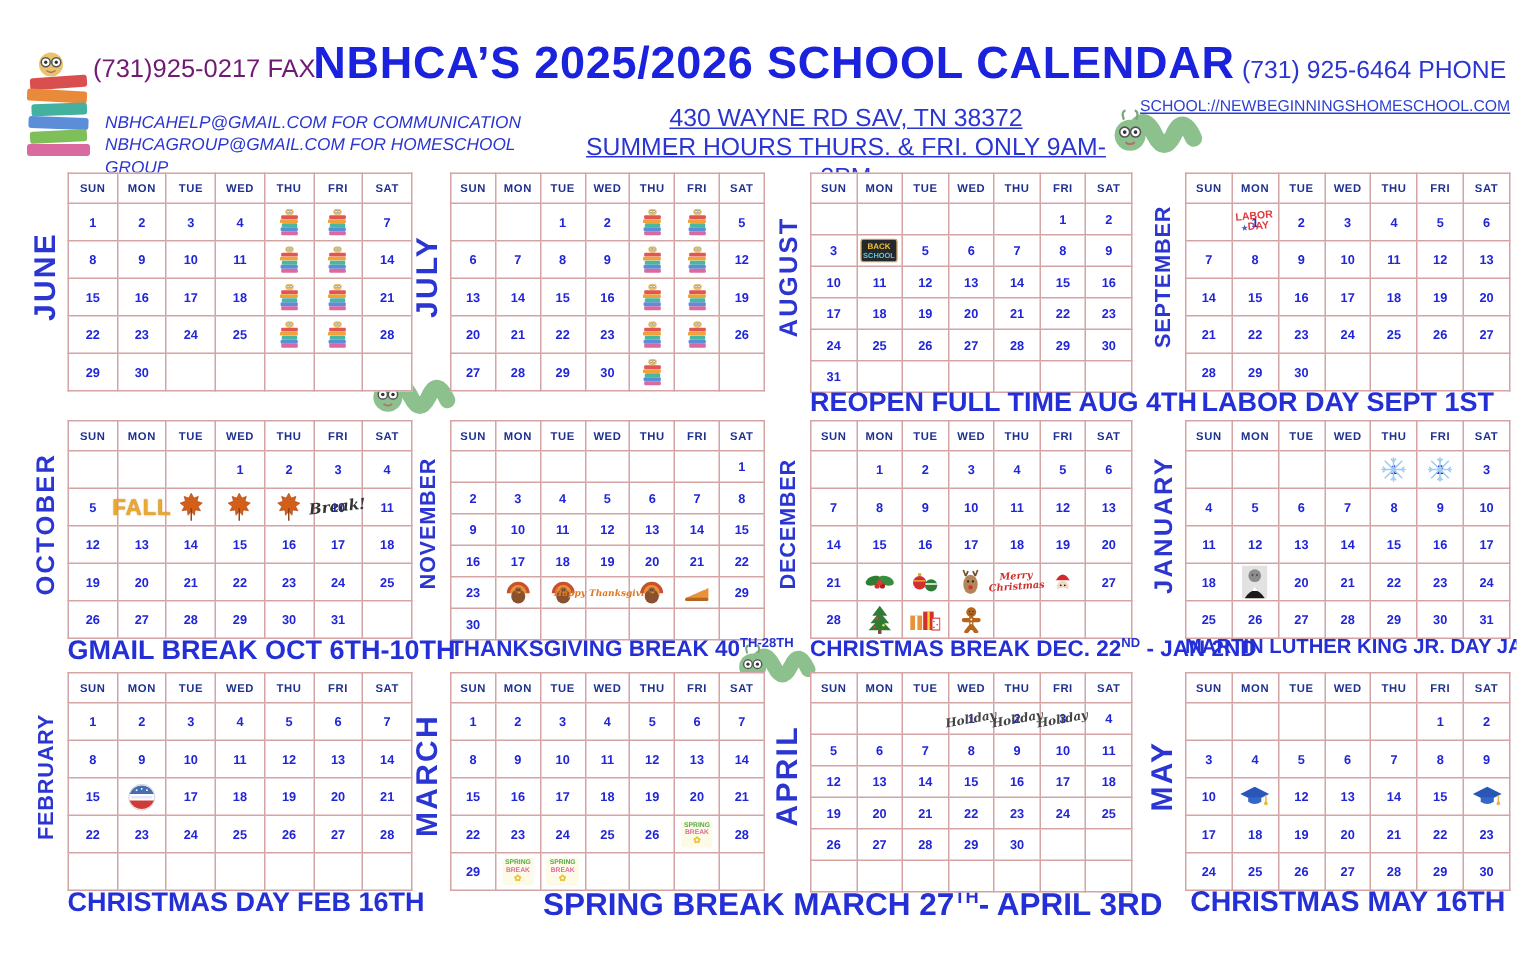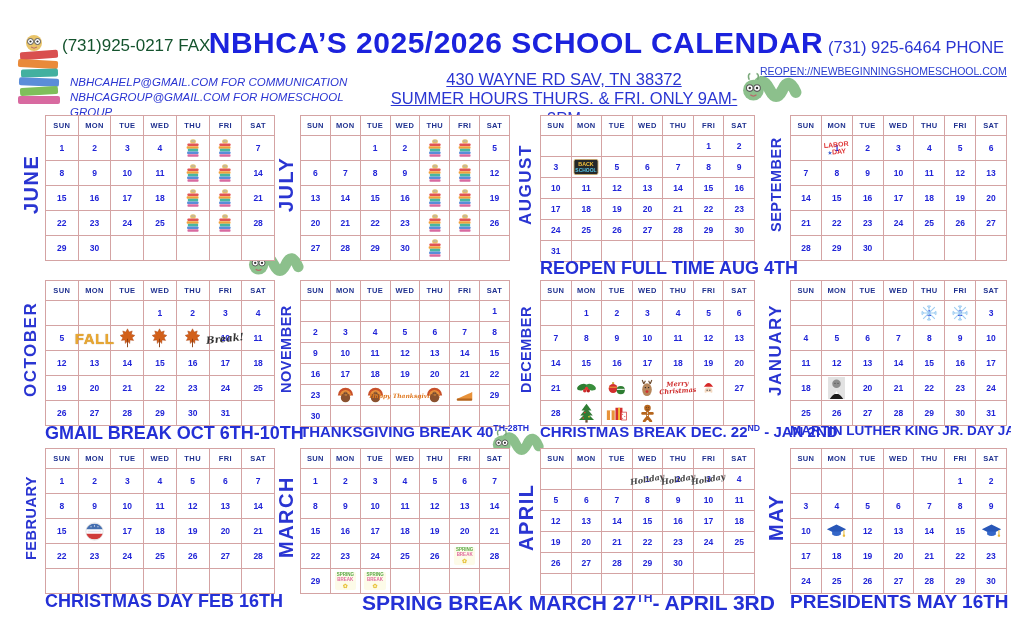--- a/index.html
+++ b/index.html
@@ -1,20 +1,20 @@
 <!DOCTYPE html>
 <html><head>
 <meta charset="utf-8">
 <style>
   html,body{margin:0;padding:0;}
   body{width:1011px;height:639px;background:#fff;position:relative;overflow:hidden;
        font-family:"Liberation Sans",sans-serif;}
   .abs{position:absolute;}
   
-  .fax{left:62px;top:36px;font-size:17px;color:#14532d;}
+  .fax{left:62px;top:36px;font-size:17px;color:#701a75;}
   .title{left:200px;top:26px;width:632px;text-align:center;font-size:30px;font-weight:bold;
          color:#1b22dd;letter-spacing:.5px;white-space:nowrap;}
   .phone{left:828px;top:38px;font-size:16.5px;color:#2a35d2;white-space:nowrap;}
   .emails{left:70px;top:75px;width:300px;font-size:11.5px;color:#2a35d2;line-height:1.32;font-style:italic;}
   .centerinfo{left:388px;top:70px;width:352px;text-align:center;font-size:16.5px;color:#2a35d2;line-height:1.18;text-decoration:underline;}
   .url{left:760px;top:65px;font-size:10.5px;color:#2b3fd0;text-decoration:underline;white-space:nowrap;cursor:pointer;}
   .logo{left:14px;top:33px;width:50px;height:74px;}
   .logo svg{width:100%;height:100%;}
   .worm svg{width:100%;height:100%;}
   .w-header{left:741px;top:57px;width:62px;height:58px;}
@@ -89,21 +89,21 @@
 <div class="abs title">NBHCA’S 2025/2026 SCHOOL CALENDAR</div>
 <div class="abs phone">(731) 925-6464 PHONE</div>
 <div class="abs emails">
   <div>NBHCAHELP@GMAIL.COM FOR COMMUNICATION</div>
   <div>NBHCAGROUP@GMAIL.COM FOR HOMESCHOOL GROUP</div>
 </div>
 <div class="abs centerinfo">
   <div>430 WAYNE RD SAV, TN 38372</div>
   <div>SUMMER HOURS THURS. &amp; FRI. ONLY 9AM-3PM</div>
 </div>
-<a class="abs url">REOPEN://NEWBEGINNINGSHOMESCHOOL.COM</a>
+<a class="abs url">SCHOOL://NEWBEGINNINGSHOMESCHOOL.COM</a>
 <div class="abs worm w-header"><svg viewBox="0 0 60 52">
       <path d="M12 34 q7 -22 16 -4 q6 12 12 0 q6 -14 13 2" stroke="#8cc08c" stroke-width="11" fill="none" stroke-linecap="round"></path>
       <circle cx="12" cy="30" r="10" fill="#8cc08c"></circle>
       <path d="M8 20 q-2 -5 1 -6 M16 20 q2 -5 -1 -6" stroke="#7aa87a" stroke-width="1.5" fill="none"></path>
       <circle cx="8.5" cy="28" r="3.2" fill="#fff" stroke="#555" stroke-width="1"></circle>
       <circle cx="15.5" cy="28" r="3.2" fill="#fff" stroke="#555" stroke-width="1"></circle>
       <circle cx="8.5" cy="28" r="1.2" fill="#333"></circle>
       <circle cx="15.5" cy="28" r="1.2" fill="#333"></circle>
       <path d="M9 34.5 q3 2.5 6 0" stroke="#b96a6a" stroke-width="1.2" fill="none"></path>
     </svg></div>
@@ -614,20 +614,21 @@
             <td><span class="dnum">28</span></td>
             <td><span class="dnum">29</span></td>
             <td><span class="dnum">30</span></td>
             <td></td>
             <td></td>
             <td></td>
             <td></td>
           </tr>
         </tbody>
       </table>
+      <div class="caption"><span>LABOR DAY SEPT 1ST</span></div>
     </div>
     <div class="month m4 len-med">
       <div class="vlabel">OCTOBER</div>
       <table class="cal">
         <thead>
           <tr>
             <th>SUN</th>
             <th>MON</th>
             <th>TUE</th>
             <th>WED</th>
@@ -1381,15 +1382,15 @@
             <td><span class="dnum">24</span></td>
             <td><span class="dnum">25</span></td>
             <td><span class="dnum">26</span></td>
             <td><span class="dnum">27</span></td>
             <td><span class="dnum">28</span></td>
             <td><span class="dnum">29</span></td>
             <td><span class="dnum">30</span></td>
           </tr>
         </tbody>
       </table>
-      <div class="caption"><span>PRESIDENTS MAY 16TH</span></div>
+      <div class="caption"><span>CHRISTMAS MAY 16TH</span></div>
     </div>
   </div>
 
 </body></html>

